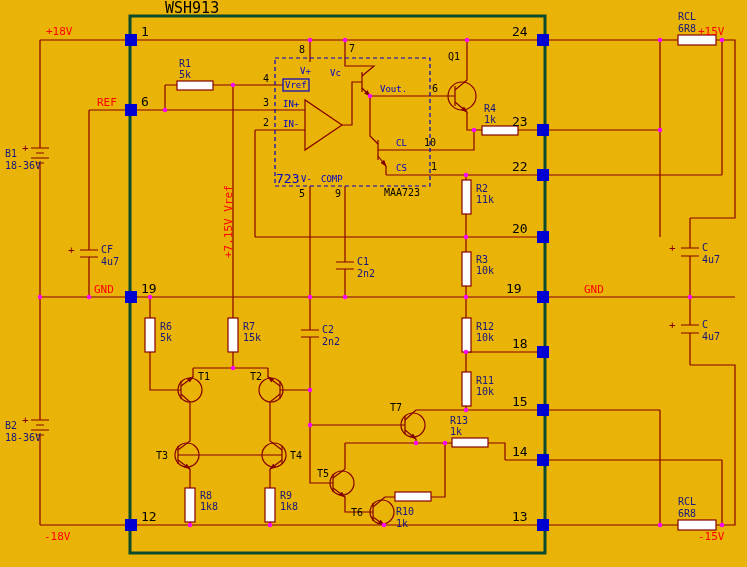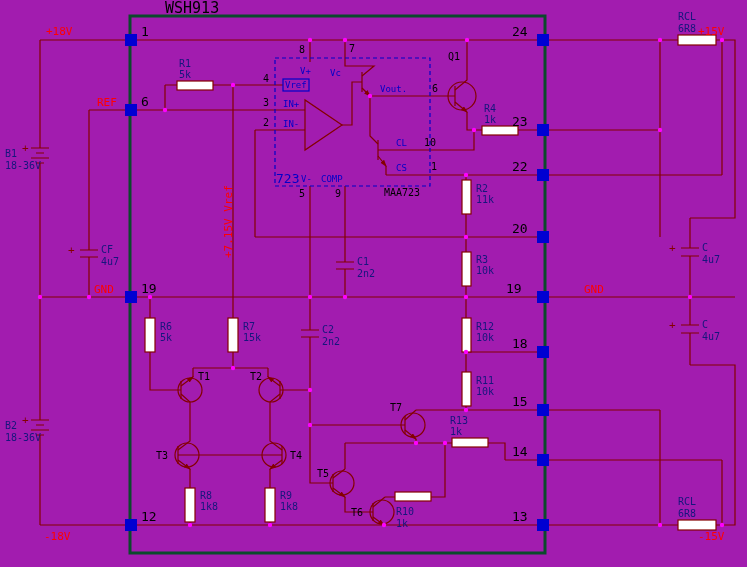--- a/index.html
+++ b/index.html
@@ -1,16 +1,16 @@
 <!DOCTYPE html>
 <html><head>
 <meta charset="utf-8">
 <style>
   html,body{margin:0;padding:0;background:#ffffff;}
-  .stage{position:relative;width:747px;height:567px;background:#a21caf;overflow:hidden;
+  .stage{position:relative;width:747px;height:567px;background:#eab308;overflow:hidden;
          font-family:"DejaVu Sans Mono", monospace;}
   svg{position:absolute;left:0;top:0;}
   text{font-family:"DejaVu Sans Mono", monospace;}
   .w{stroke:#840000;stroke-width:1.2;fill:none;}
   .sym{stroke:#840000;stroke-width:1.2;fill:none;}
   .box{stroke:#840000;stroke-width:1.2;fill:#ffffff;}
   .blue{stroke:#0000c8;stroke-width:1.2;fill:none;}
   .pin{fill:#0000d2;stroke:none;}
   .dot{fill:#ff00ff;stroke:none;}
   .tb{fill:#000000;font-size:13px;}

